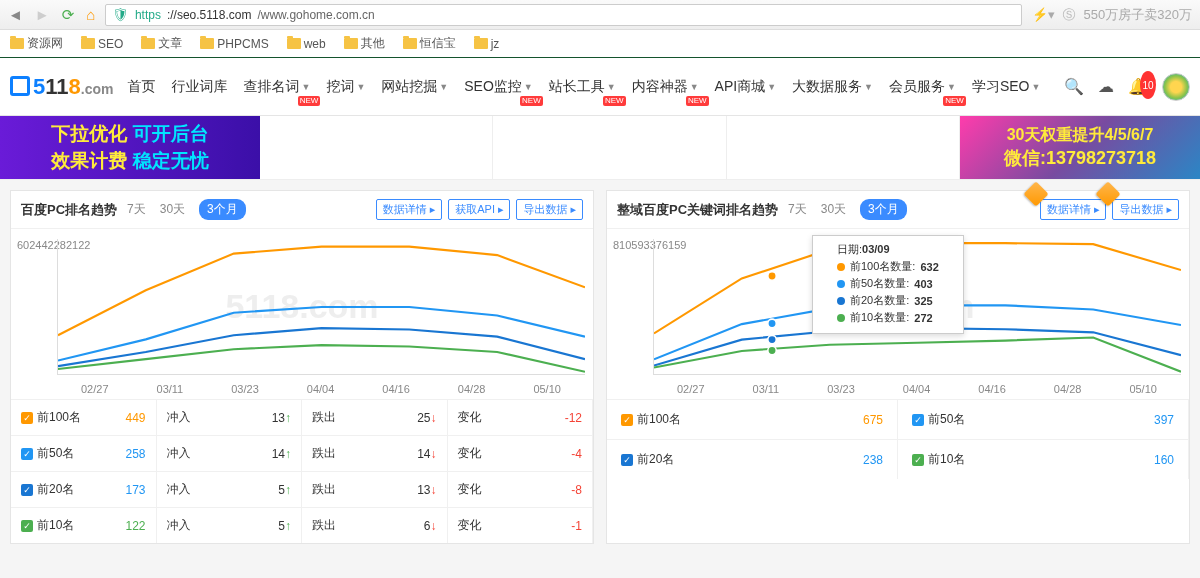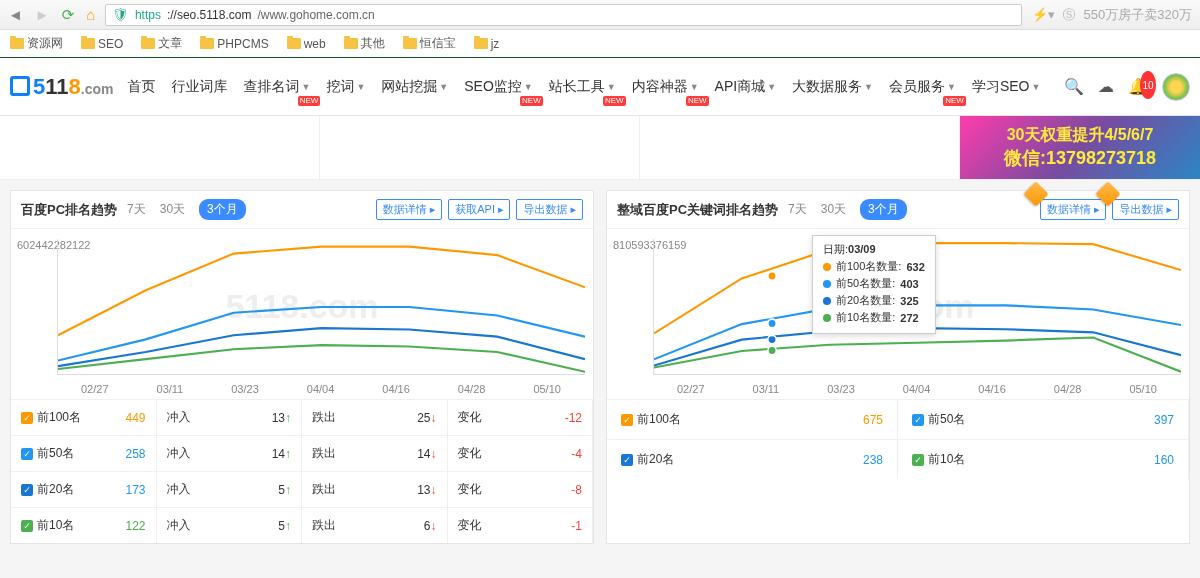--- a/index.html
+++ b/index.html
@@ -60,21 +60,21 @@
 
 
 .chart { padding: 14px 10px 6px 10px; position: relative; height: 170px; }
 .y-axis { position: absolute; left: 6px; top: 10px; bottom: 28px; width: 34px; display: flex; justify-content: space-between; text-align: right; color: #888; font-size: 11px;}
 .plot { position: absolute; left: 46px; right: 8px; top: 10px; bottom: 24px; border-left: 1px solid #ddd; border-bottom: 1px solid #ddd; }
 .plot svg { width: 100%; height: 100%; }
 .x-axis { position: absolute; left: 46px; right: 8px; bottom: 4px; display: flex; justify-content: space-around; color: #888; font-size: 11px;}
 .watermark { position:absolute; left:50%; top:45%; transform:translate(-50%,-50%); font-size:34px; color:#eee; font-weight:bold; pointer-events:none;}
 
 
-.tooltip { position: absolute; background:#fff; border:1px solid #ccc; box-shadow:0 2px 6px rgba(0,0,0,.15); padding:6px 10px; font-size:11px; z-index:10;}
+.tooltip { position: absolute; background:#fff; border:1px solid #ccc; box-shadow:0 2px 6px rgba(0,0,0,.15); padding:6px 24px; font-size:11px; z-index:10;}
 .tooltip .tt-row{ display:flex; align-items:center; gap:5px; margin:2px 0;}
 .tooltip .dot{ width:8px; height:8px; border-radius:50%;}
 .tooltip b { color:#333; }
 
 
 .stats { display: grid; grid-template-columns: 1fr 1fr 1fr 1fr; }
 .stats > div { padding: 9px 10px; border-top: 1px solid #f0f0f0; border-right: 1px solid #f0f0f0; display: flex; justify-content: space-between; align-items:center;}
 .chk { width:12px; height:12px; border-radius:2px; display:inline-flex; align-items:center; justify-content:center; color:#fff; font-size:9px; margin-right:4px; flex-shrink:0;}
 .chk.orange{background:#ff9800;} .chk.blue{background:#2196f3;} .chk.dblue{background:#1976d2;} .chk.green{background:#4caf50;}
 .val-orange{color:#ff9800;} .val-blue{color:#2196f3;} .val-red{color:#f44336;} .val-green{color:#4caf50;}
@@ -166,20 +166,24 @@
     </div>
   <div class="nav-right">
     <span class="ico">🔍</span>
     <span class="ico">☁</span>
     <span class="ico">🔔<span class="red-bubble">10</span></span>
     <span class="avatar"></span>
   </div>
 </div>
 
 <div class="promo-strip">
+  <div class="promo-left">
+    <div class="row"><span>下拉优化</span>&nbsp;<span>可开后台</span></div>
+    <div class="row"><span>效果计费</span>&nbsp;<span>稳定无忧</span></div>
+  </div>
   <div class="promo-mid">
       <div></div>
       <div></div>
       <div></div>
     </div>
   <div class="promo-right">
     <div style="color:#ffeb3b">30天权重提升4/5/6/7</div>
     <div class="l2">微信:13798273718</div>
   </div>
 </div>

